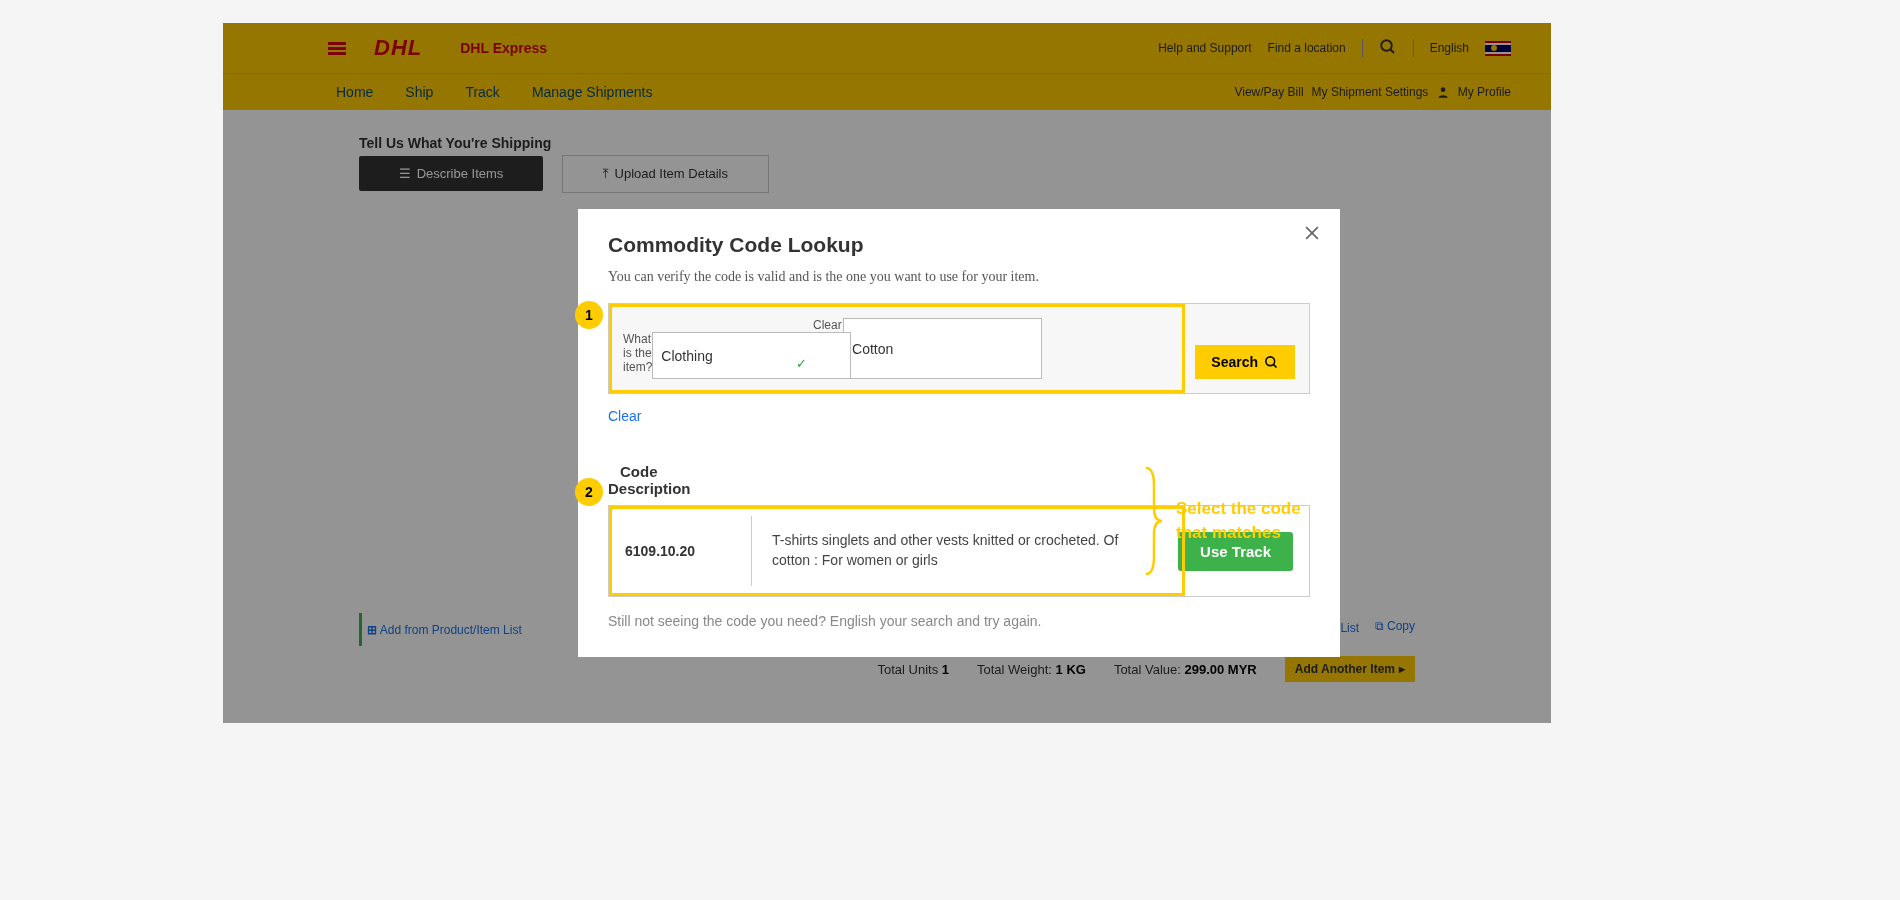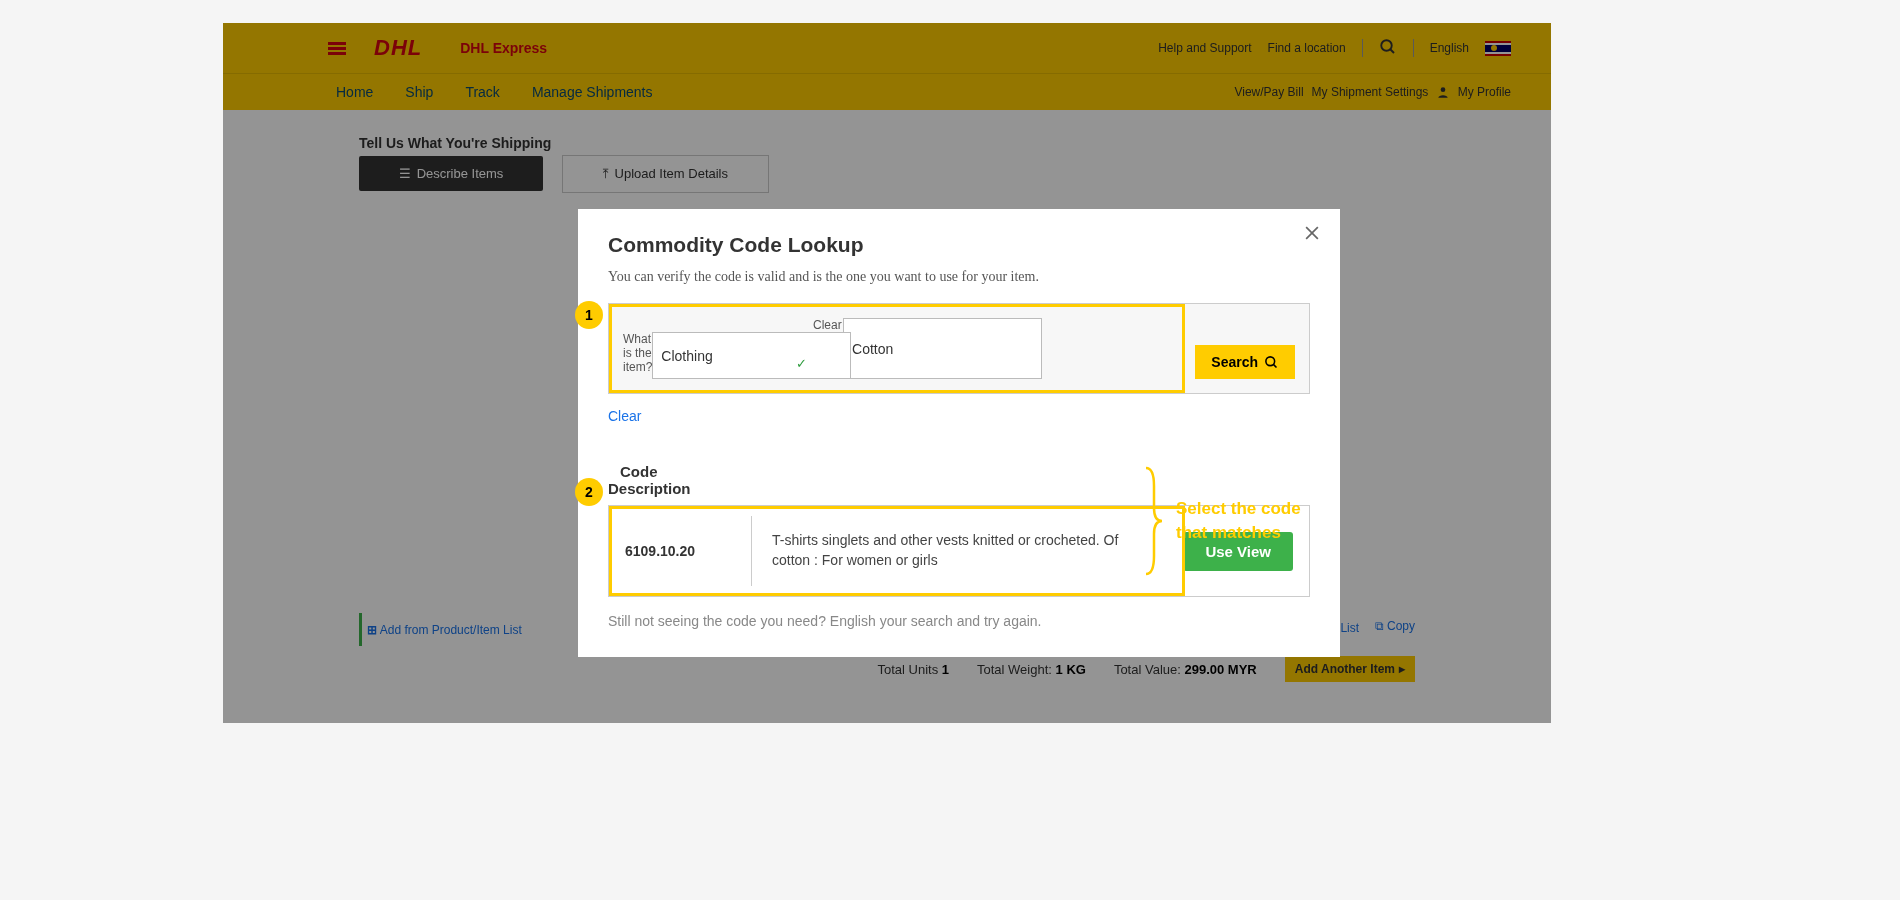--- a/index.html
+++ b/index.html
@@ -221,21 +221,21 @@
     
     <div class="step-badge badge-2">2</div>
     
     <div class="result-panel">
       <div class="result-highlight"></div>
       <div class="result-code">6109.10.20</div>
       <div class="result-sep"></div>
       <div class="result-desc">
         <div class="result-desc-inner">T-shirts singlets and other vests knitted or crocheted. Of cotton : For women or girls</div>
       </div>
-      <button class="use-code-btn">Use View</button>
+      <button class="use-code-btn">Use Track</button>
     </div>
     
     <div class="not-seeing">Still not seeing the code you need? English your search and try again.</div>
   </div>
 
 </div>
 
 <div class="annotation">
   <svg class="brace" width="24" height="110" viewBox="0 0 24 110">
     <path d="M 6 2 Q 14 2 14 20 L 14 42 Q 14 55 22 55 Q 14 55 14 68 L 14 90 Q 14 108 6 108" fill="none" stroke="#ffcc00" stroke-width="2.5"></path>

